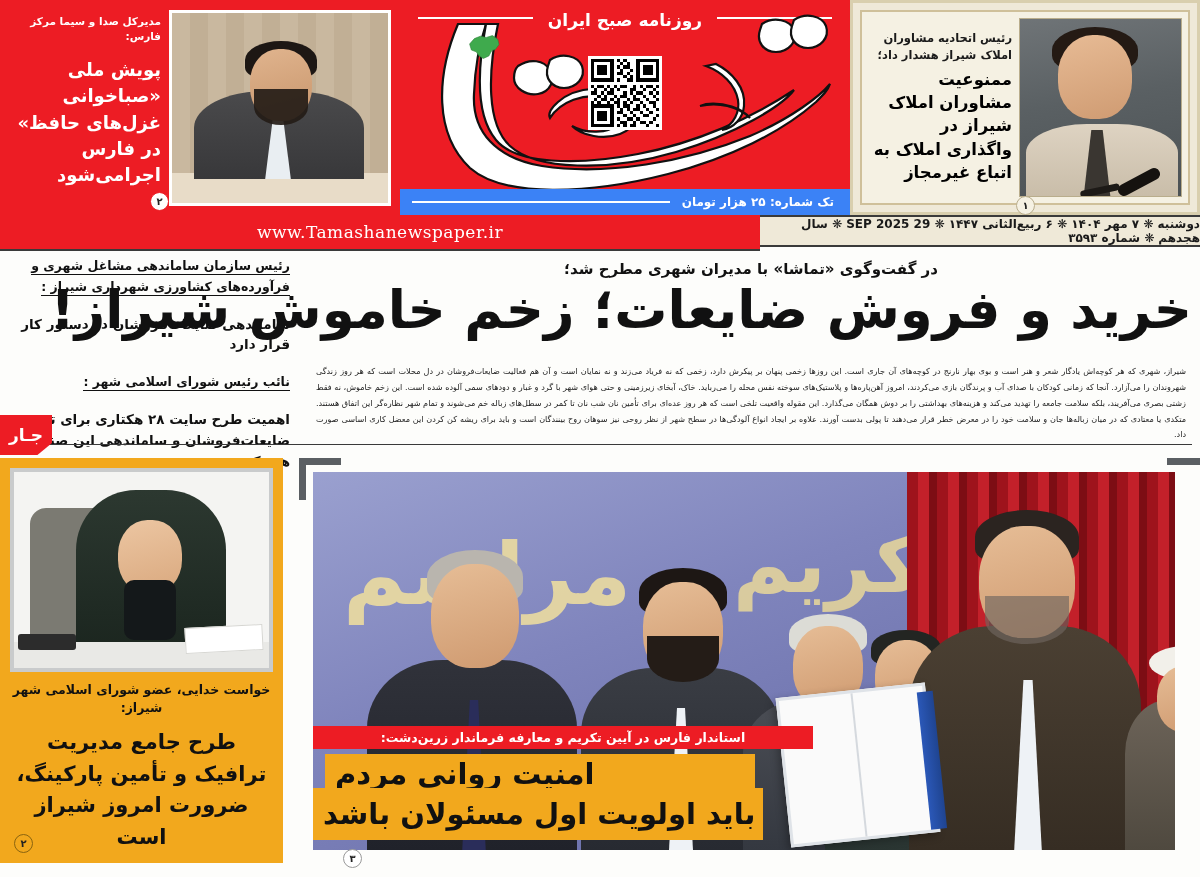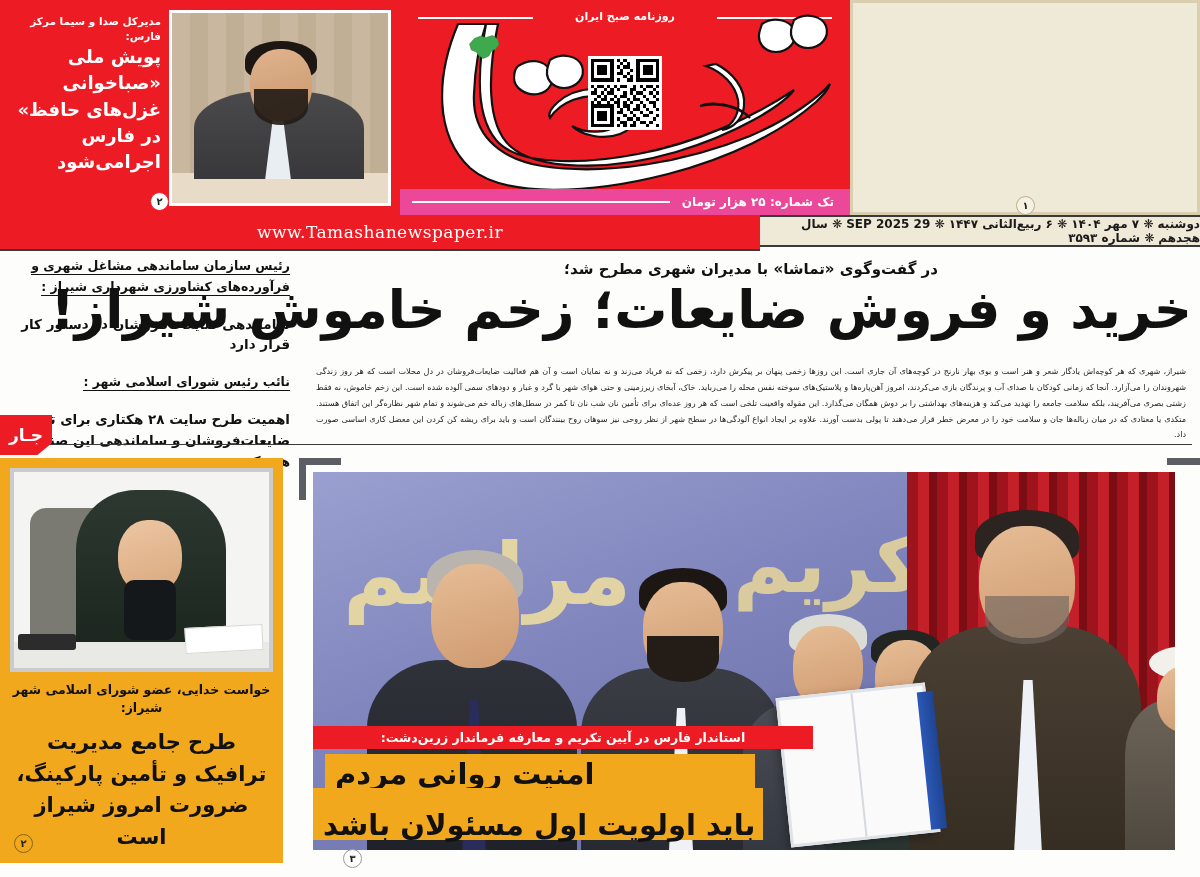--- a/index.html
+++ b/index.html
@@ -98,21 +98,21 @@
   .badge-left { right: 162px; bottom: -3px; }
 
   
   .masthead {
     flex: 1; height: 215px; background: #ed1c24;
     position: relative; overflow: hidden;
   }
   .mh-sub {
     position: absolute; top: 10px; left: 0; right: 0;
     text-align: center; color: #fff;
-    font-size: 11px; font-weight: bold; direction: rtl;
+    font-size: 17px; font-weight: bold; direction: rtl;
     z-index: 6;
   }
   .mh-sub-rule-l, .mh-sub-rule-r {
     position: absolute; top: 17px; height: 1.5px; background: #fff;
   }
   .mh-sub-rule-l { left: 18px; width: 115px; }
   .mh-sub-rule-r { right: 18px; width: 115px; }
   .mh-logo {
     position: absolute; left: 0; right: 0; top: 6px; bottom: 14px;
     z-index: 4;
@@ -123,21 +123,21 @@
     width: 74px; height: 74px; background: #fff; padding: 3px;
     z-index: 7;
   }
   .mh-qr svg { display: block; }
   .mh-iran {
     position: absolute; left: 66px; top: 32px;
     width: 36px; height: 30px; z-index: 8;
   }
   .mh-bottom {
     position: absolute; left: 0; right: 0; bottom: 0; height: 26px;
-    background: #ec4899; z-index: 9;
+    background: #3b82f6; z-index: 9;
     display: flex; align-items: center;
   }
   .mh-price {
     color: #fff; font-size: 12px; font-weight: bold;
     direction: rtl; margin-right: 16px;
   }
   .mh-rule {
     flex: 1; height: 1.5px; background: #fff; margin: 0 12px;
   }
 
@@ -148,21 +148,21 @@
     padding: 10px 9px 9px 11px;
     display: flex; flex-direction: row-reverse; gap: 8px;
   }
   .promo-right-text {
     width: 150px; text-align: right; direction: rtl;
     display: flex; flex-direction: column; justify-content: flex-start;
     padding-top: 4px;
   }
   .pr-kicker {
     font-size: 10.5px; color: #fff; font-weight: bold;
-    line-height: 1.4; margin-bottom: 1px;
+    line-height: 1.4; margin-bottom: 14px;
   }
   .pr-head {
     font-size: 18px; color: #fff; font-weight: bold;
     line-height: 1.45; letter-spacing: -0.3px;
   }
   .promo-right-photo {
     flex: 1; border: 3px solid #fff; position: relative;
     overflow: hidden;
     background: linear-gradient(175deg,#cbbda8 0%,#b9a88f 40%,#a99madd 100%);
   }
@@ -385,21 +385,21 @@
   .cap-line {
     position: absolute; z-index: 16; background: #f2a81d;
     display: flex; align-items: center; justify-content: flex-end;
     padding: 0 10px;
   }
   .cap-line span {
     font-size: 29px; font-weight: bold; color: #111; direction: rtl;
     white-space: nowrap; line-height: 1;
   }
   .cap-line-1 { left: 30px; bottom: 76px; width: 430px; height: 40px; }
-  .cap-line-2 { left: 18px; bottom: 30px; width: 450px; height: 52px; align-items: flex-end; }
+  .cap-line-2 { left: 18px; bottom: 30px; width: 450px; height: 52px; }
   .badge-photo {
     position: absolute; left: 48px; bottom: 2px;
     background: #fff; border-color: #999;
   }
 
   
   .orangecol {
     width: 295px; height: 420px;
     padding: 8px 12px 8px 0;
     position: relative;
@@ -463,20 +463,34 @@
   .badge-orange { left: 10px; bottom: 6px; background:#f2a81d; border-color:#8a6410; }
 </style>
 </head>
 <body>
 
 <div class="page">
 
   <div class="topband">
 
     <div class="promo-left">
+      <div class="promo-left-inner">
+        <div class="promo-left-text">
+          <div class="promo-left-kicker">رئیس اتحادیه مشاوران املاک شیراز هشدار داد؛</div>
+          <div class="promo-left-head">ممنوعیت مشاوران املاک شیراز در واگذاری املاک به اتباع غیرمجاز</div>
+        </div>
+        <div class="promo-left-photo">
+          <div class="plp-body"></div>
+          <div class="plp-shirt"></div>
+          <div class="plp-hair"></div>
+          <div class="plp-face"></div>
+          <div class="plp-mic"></div>
+          <div class="plp-mic2"></div>
+        </div>
+      </div>
       <div class="pagenum-badge badge-left">۱</div>
     </div>
 
     <div class="masthead">
       <div class="mh-sub-rule-r"></div>
       <div class="mh-sub-rule-l"></div>
       <div class="mh-sub">روزنامه صبح ایران</div>
 
       <svg class="mh-logo" viewBox="0 0 450 200" preserveAspectRatio="none">
         <g fill="#ffffff" stroke="#111" stroke-width="2.2">

